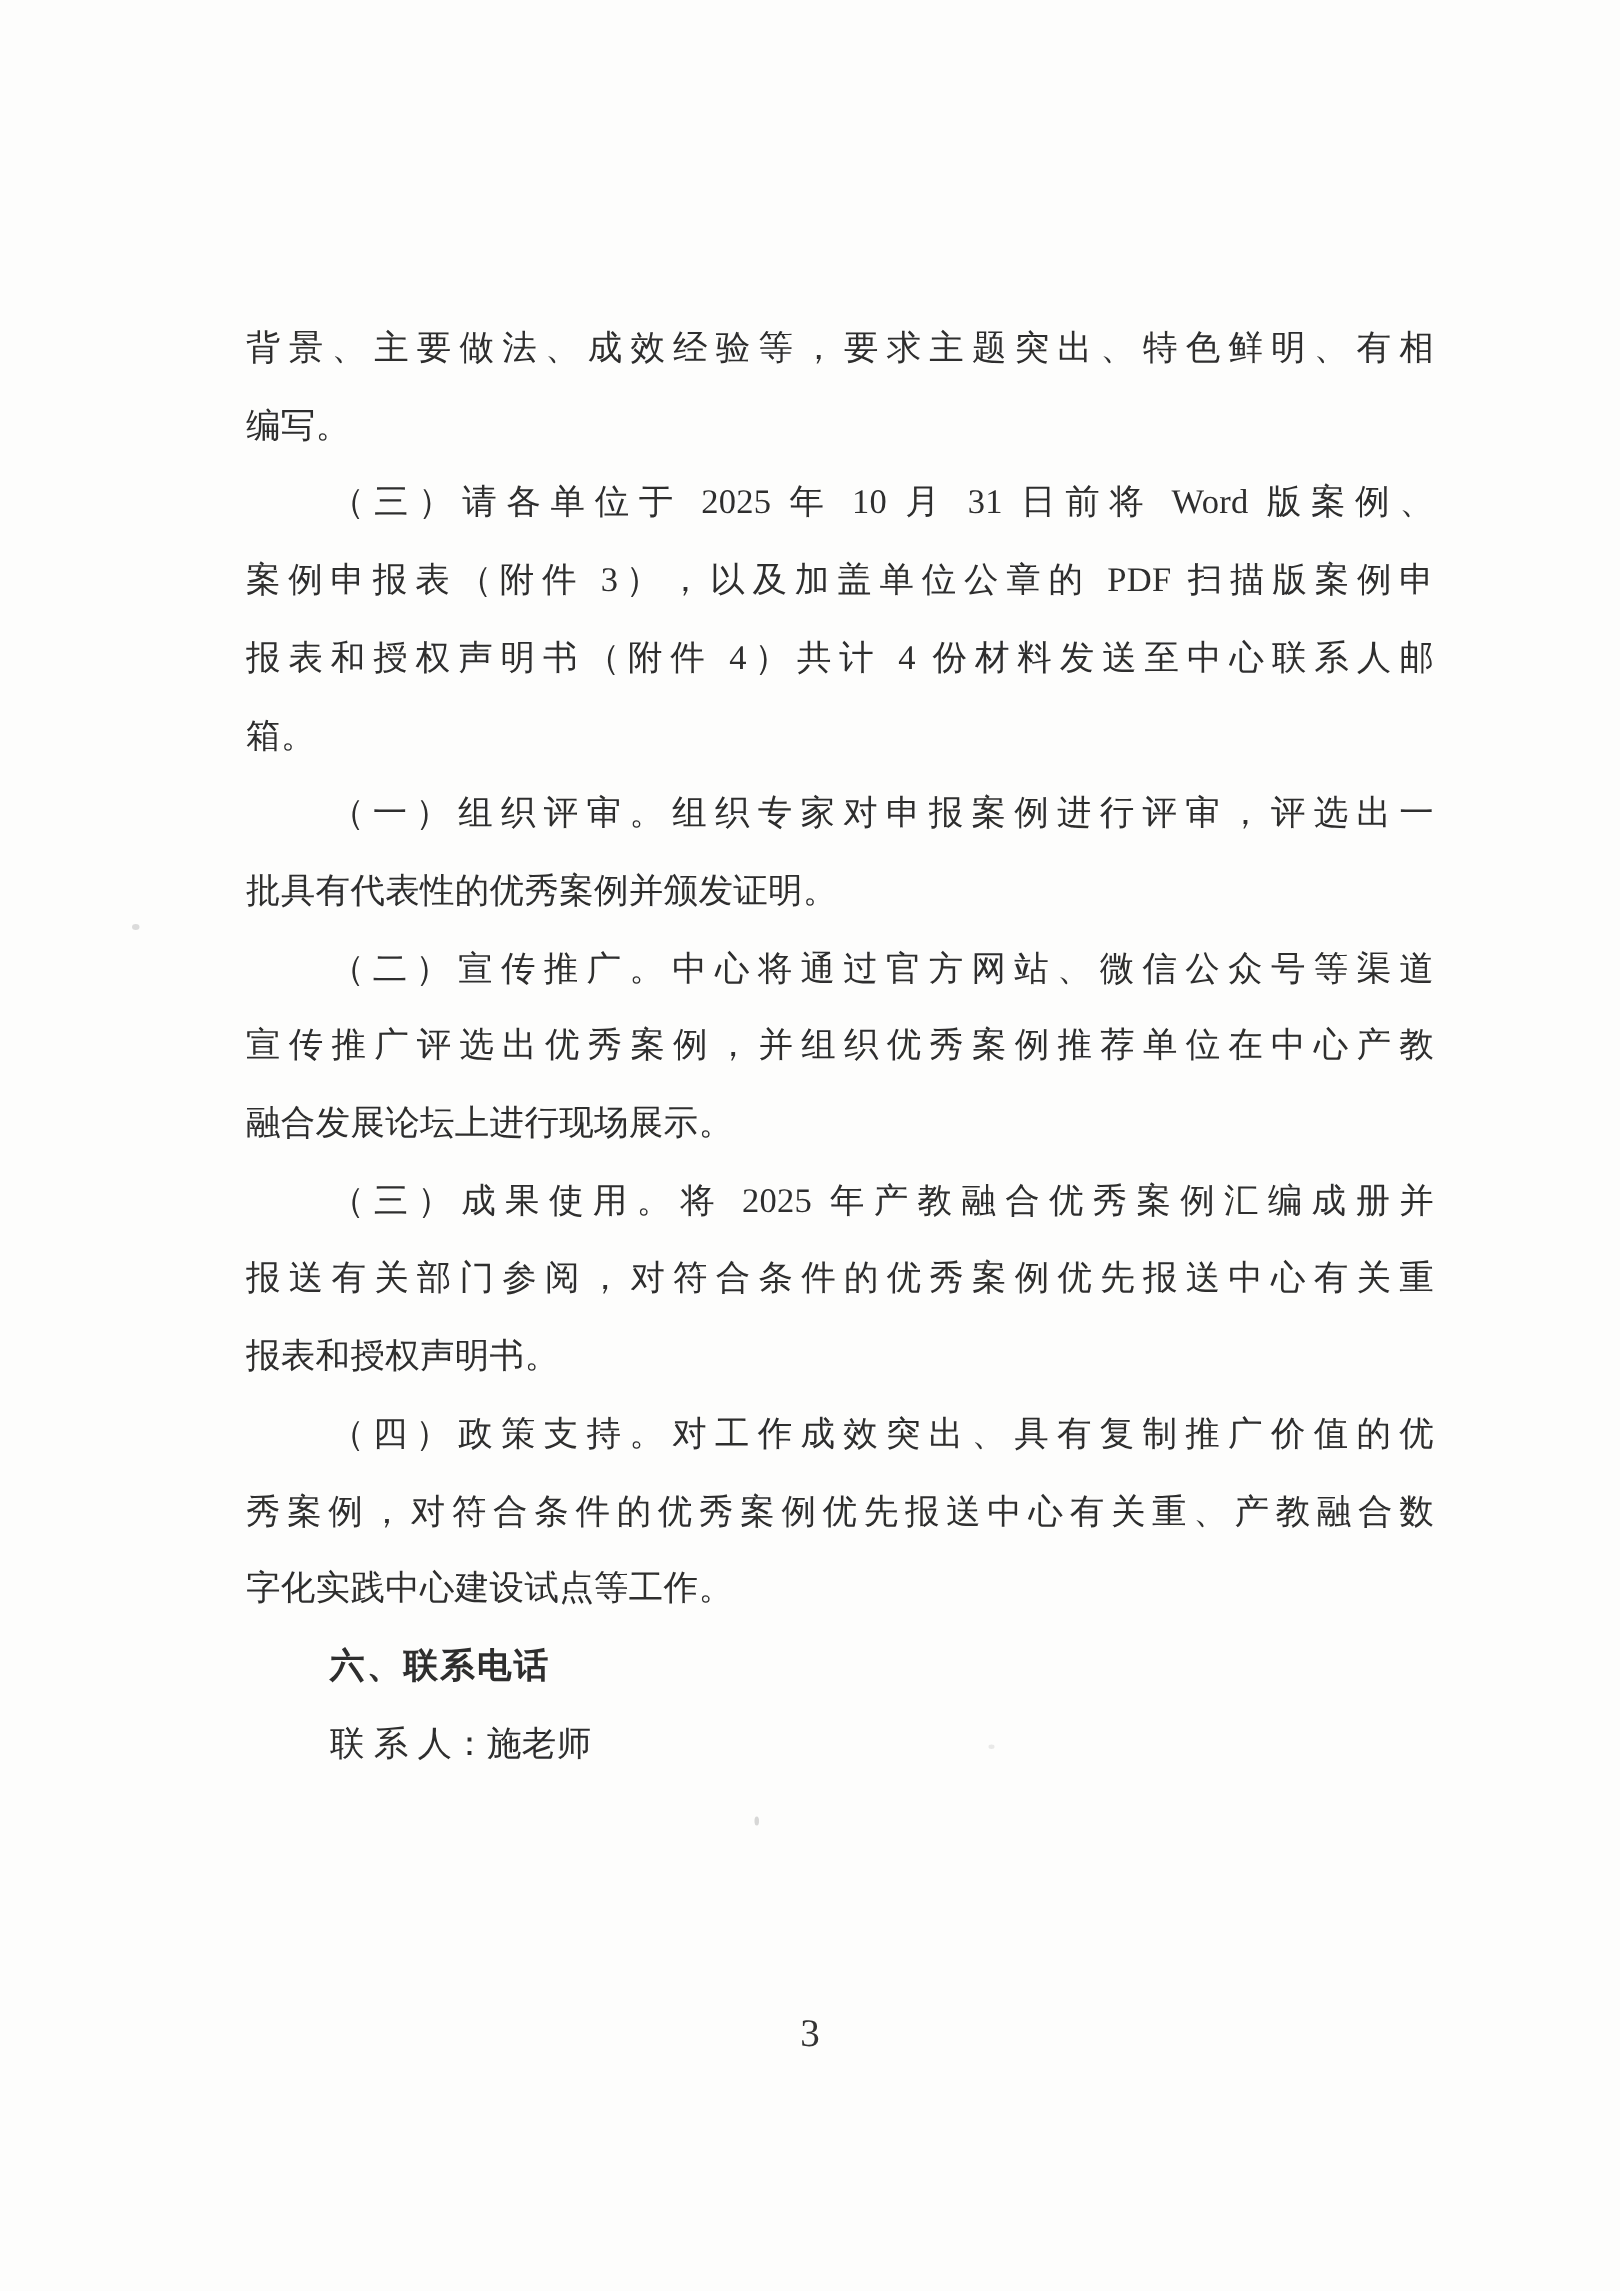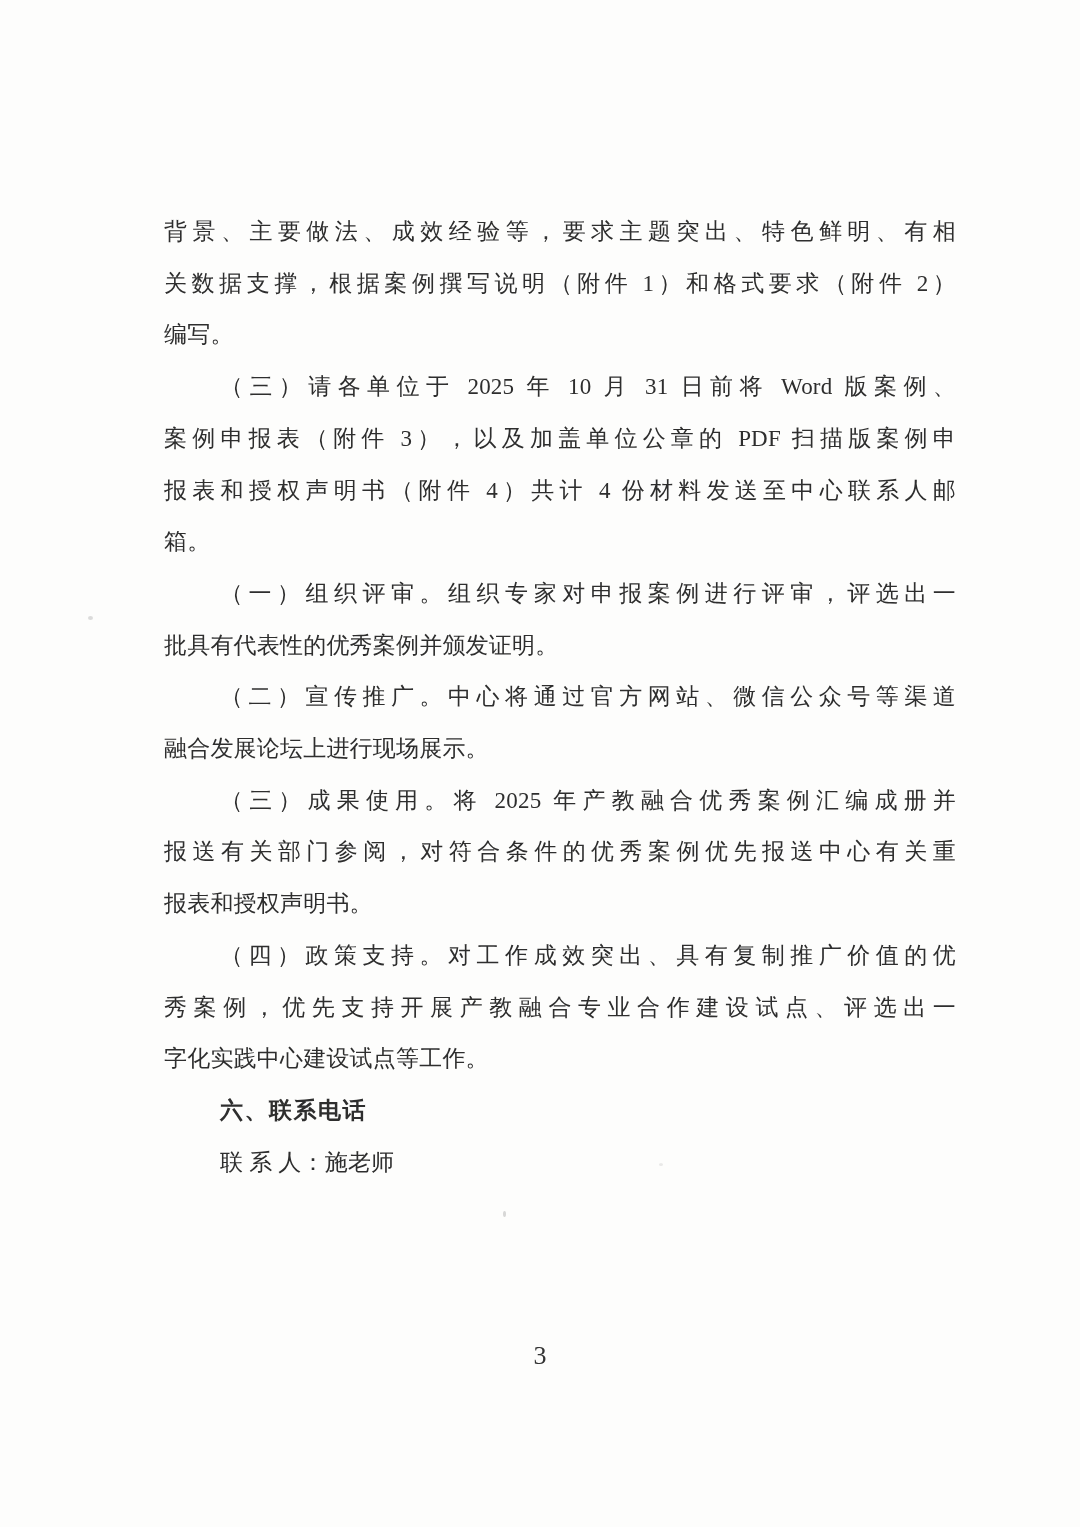--- a/index.html
+++ b/index.html
@@ -65,41 +65,41 @@
   .speck.s2 { left: 659px; top: 1163px; width: 4px; height: 3px; opacity: 0.18; }
   .speck.s3 { left: 503px; top: 1211px; width: 3px; height: 6px; opacity: 0.35; }
 </style>
 </head>
 <body>
 
 <div class="page">
   <div class="content">
 
     <div class="ln fill">背景、主要做法、成效经验等，要求主题突出、特色鲜明、有相</div>
-    <div class="ln fill">关数据支撑，根据案例撰写说明（附件 1）和格式要求（附件 2）</div>
     <div class="ln">编写。</div>
 
     <div class="ln ind fill">（三）请各单位于 2025 年 10 月 31 日前将 Word 版案例、</div>
     <div class="ln fill">案例申报表（附件 3），以及加盖单位公章的 PDF 扫描版案例申</div>
     <div class="ln fill">报表和授权声明书（附件 4）共计 4 份材料发送至中心联系人邮</div>
     <div class="ln">箱。</div>
 
 
     <div class="ln ind fill">（一）组织评审。组织专家对申报案例进行评审，评选出一</div>
     <div class="ln">批具有代表性的优秀案例并颁发证明。</div>
 
     <div class="ln ind fill">（二）宣传推广。中心将通过官方网站、微信公众号等渠道</div>
+    <div class="ln fill">宣传推广评选出优秀案例，并组织优秀案例推荐单位在中心产教</div>
     <div class="ln">融合发展论坛上进行现场展示。</div>
 
     <div class="ln ind fill">（三）成果使用。将 2025 年产教融合优秀案例汇编成册并</div>
     <div class="ln fill">报送有关部门参阅，对符合条件的优秀案例优先报送中心有关重</div>
     <div class="ln">报表和授权声明书。</div>
 
     <div class="ln ind fill">（四）政策支持。对工作成效突出、具有复制推广价值的优</div>
-    <div class="ln fill">秀案例，优先支持开展产教融合专业合作建设试点、评选出一</div>
+    <div class="ln fill">秀案例，对符合条件的优秀案例优先报送中心有关重、产教融合数</div>
     <div class="ln">字化实践中心建设试点等工作。</div>
 
     <div class="ln ind hd">六、联系电话</div>
 
     <div class="ln ind">联 系 人：施老师</div>
 
   </div>
 
   <div class="pagenum">3</div>
 

